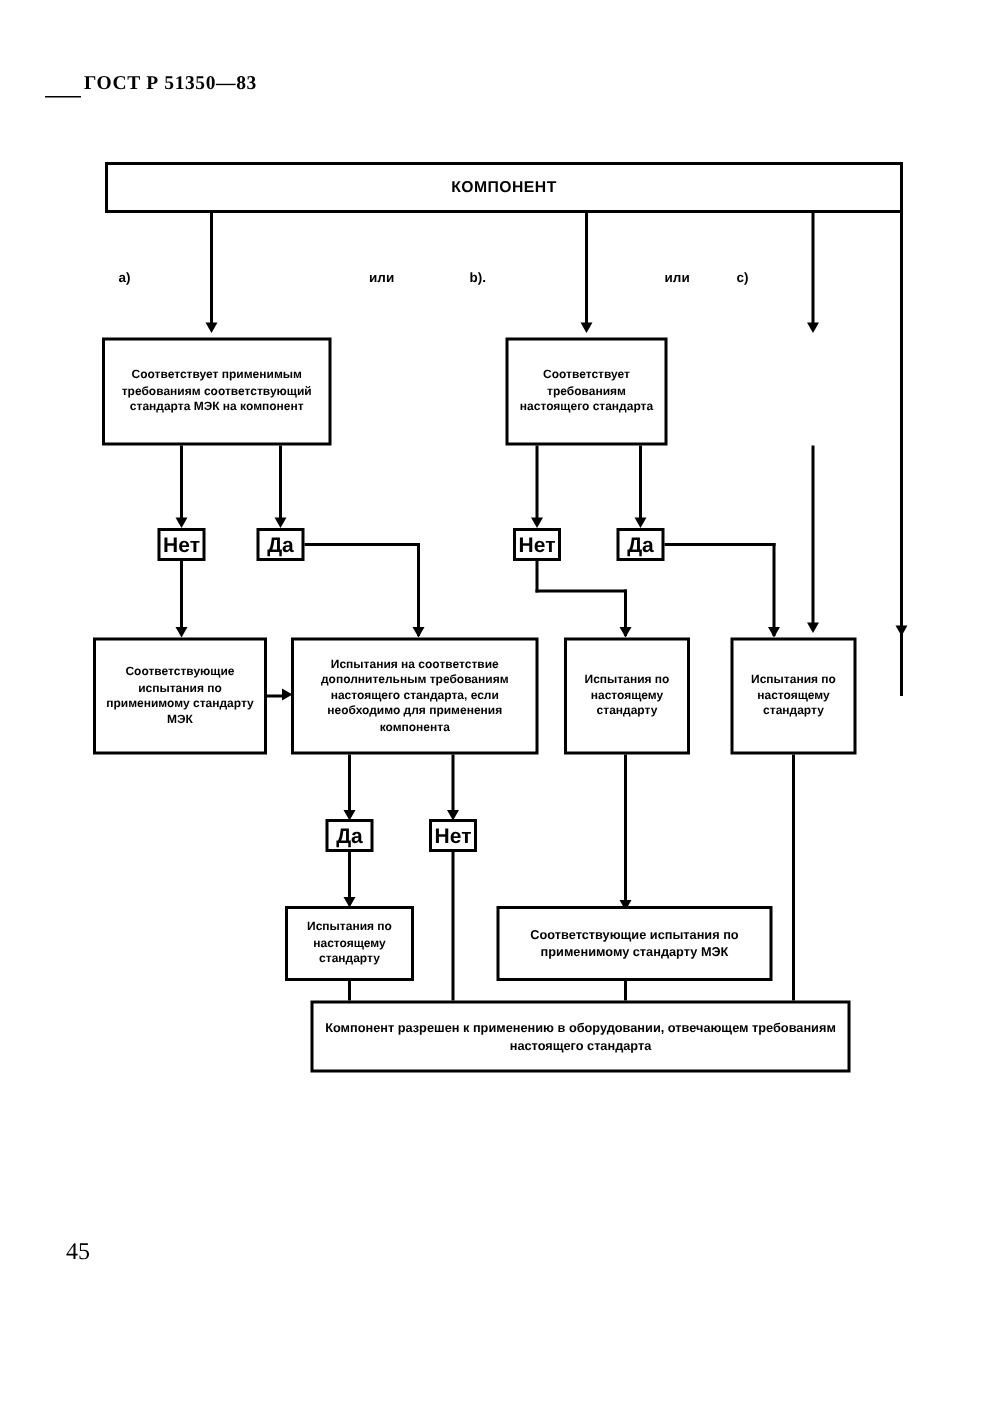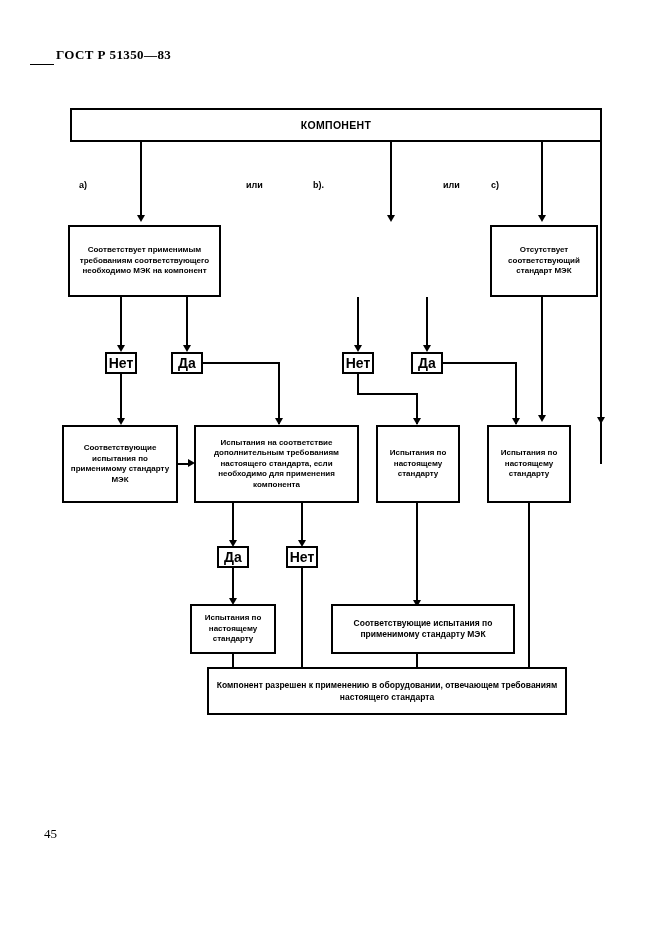--- a/index.html
+++ b/index.html
@@ -13,21 +13,21 @@
     position:absolute;left:56px;top:47px;
     font-family:"Liberation Serif", serif;
     font-size:13px;font-weight:bold;letter-spacing:.4px;
   }
   .header-rule{
     position:absolute;left:30px;top:64px;width:24px;height:1px;background:#000;
   }
 
   .page-number{
     position:absolute;left:44px;top:826px;
-    font-family:"Liberation Serif", serif;font-size:13px;
+    font-family:"Liberation Serif", serif;font-size:16px;
   }
 
   .caption{
     position:absolute;left:52px;top:788px;width:560px;
     text-align:center;font-family:"Liberation Serif", serif;
     font-size:10.5px;line-height:15px;
   }
 
   
   .fc{position:absolute;left:0;top:0;width:564px;height:780px;}
@@ -94,27 +94,27 @@
     <div class="vline" style="left:600px;top:142px;height:322px;"></div>
     <div class="arrow" style="left:597px;top:417px;"></div>
 
     <div class="lbl" style="left:79px;top:180px;">a)</div>
     <div class="lbl" style="left:246px;top:180px;">или</div>
     <div class="lbl" style="left:313px;top:180px;">b).</div>
     <div class="lbl" style="left:443px;top:180px;">или</div>
     <div class="lbl" style="left:491px;top:180px;">c)</div>
 
     <div class="box box-main" style="left:68px;top:225px;width:153px;height:72px;">
-      <span>Соответствует применимым требованиям соответствующего необходимо МЭК на компонент</span>
-    </div>
-
-
-    <div class="box box-main" style="left:490px;top:225px;width:108px;height:72px;">
-      <span>Отсутствует соответствующий стандарт МЭК</span>
-    </div>
+      <span>Соответствует применимым требованиям соответствующий стандарта МЭК на компонент</span>
+    </div>
+
+    <div class="box box-main" style="left:337px;top:225px;width:108px;height:72px;">
+      <span>Соответствует требованиям настоящего стандарта</span>
+    </div>
+
 
     <div class="vline" style="left:120px;top:297px;height:50px;"></div>
     <div class="arrow" style="left:117px;top:345px;"></div>
     <div class="vline" style="left:186px;top:297px;height:50px;"></div>
     <div class="arrow" style="left:183px;top:345px;"></div>
 
     <div class="vline" style="left:357px;top:297px;height:50px;"></div>
     <div class="arrow" style="left:354px;top:345px;"></div>
     <div class="vline" style="left:426px;top:297px;height:50px;"></div>
     <div class="arrow" style="left:423px;top:345px;"></div>

